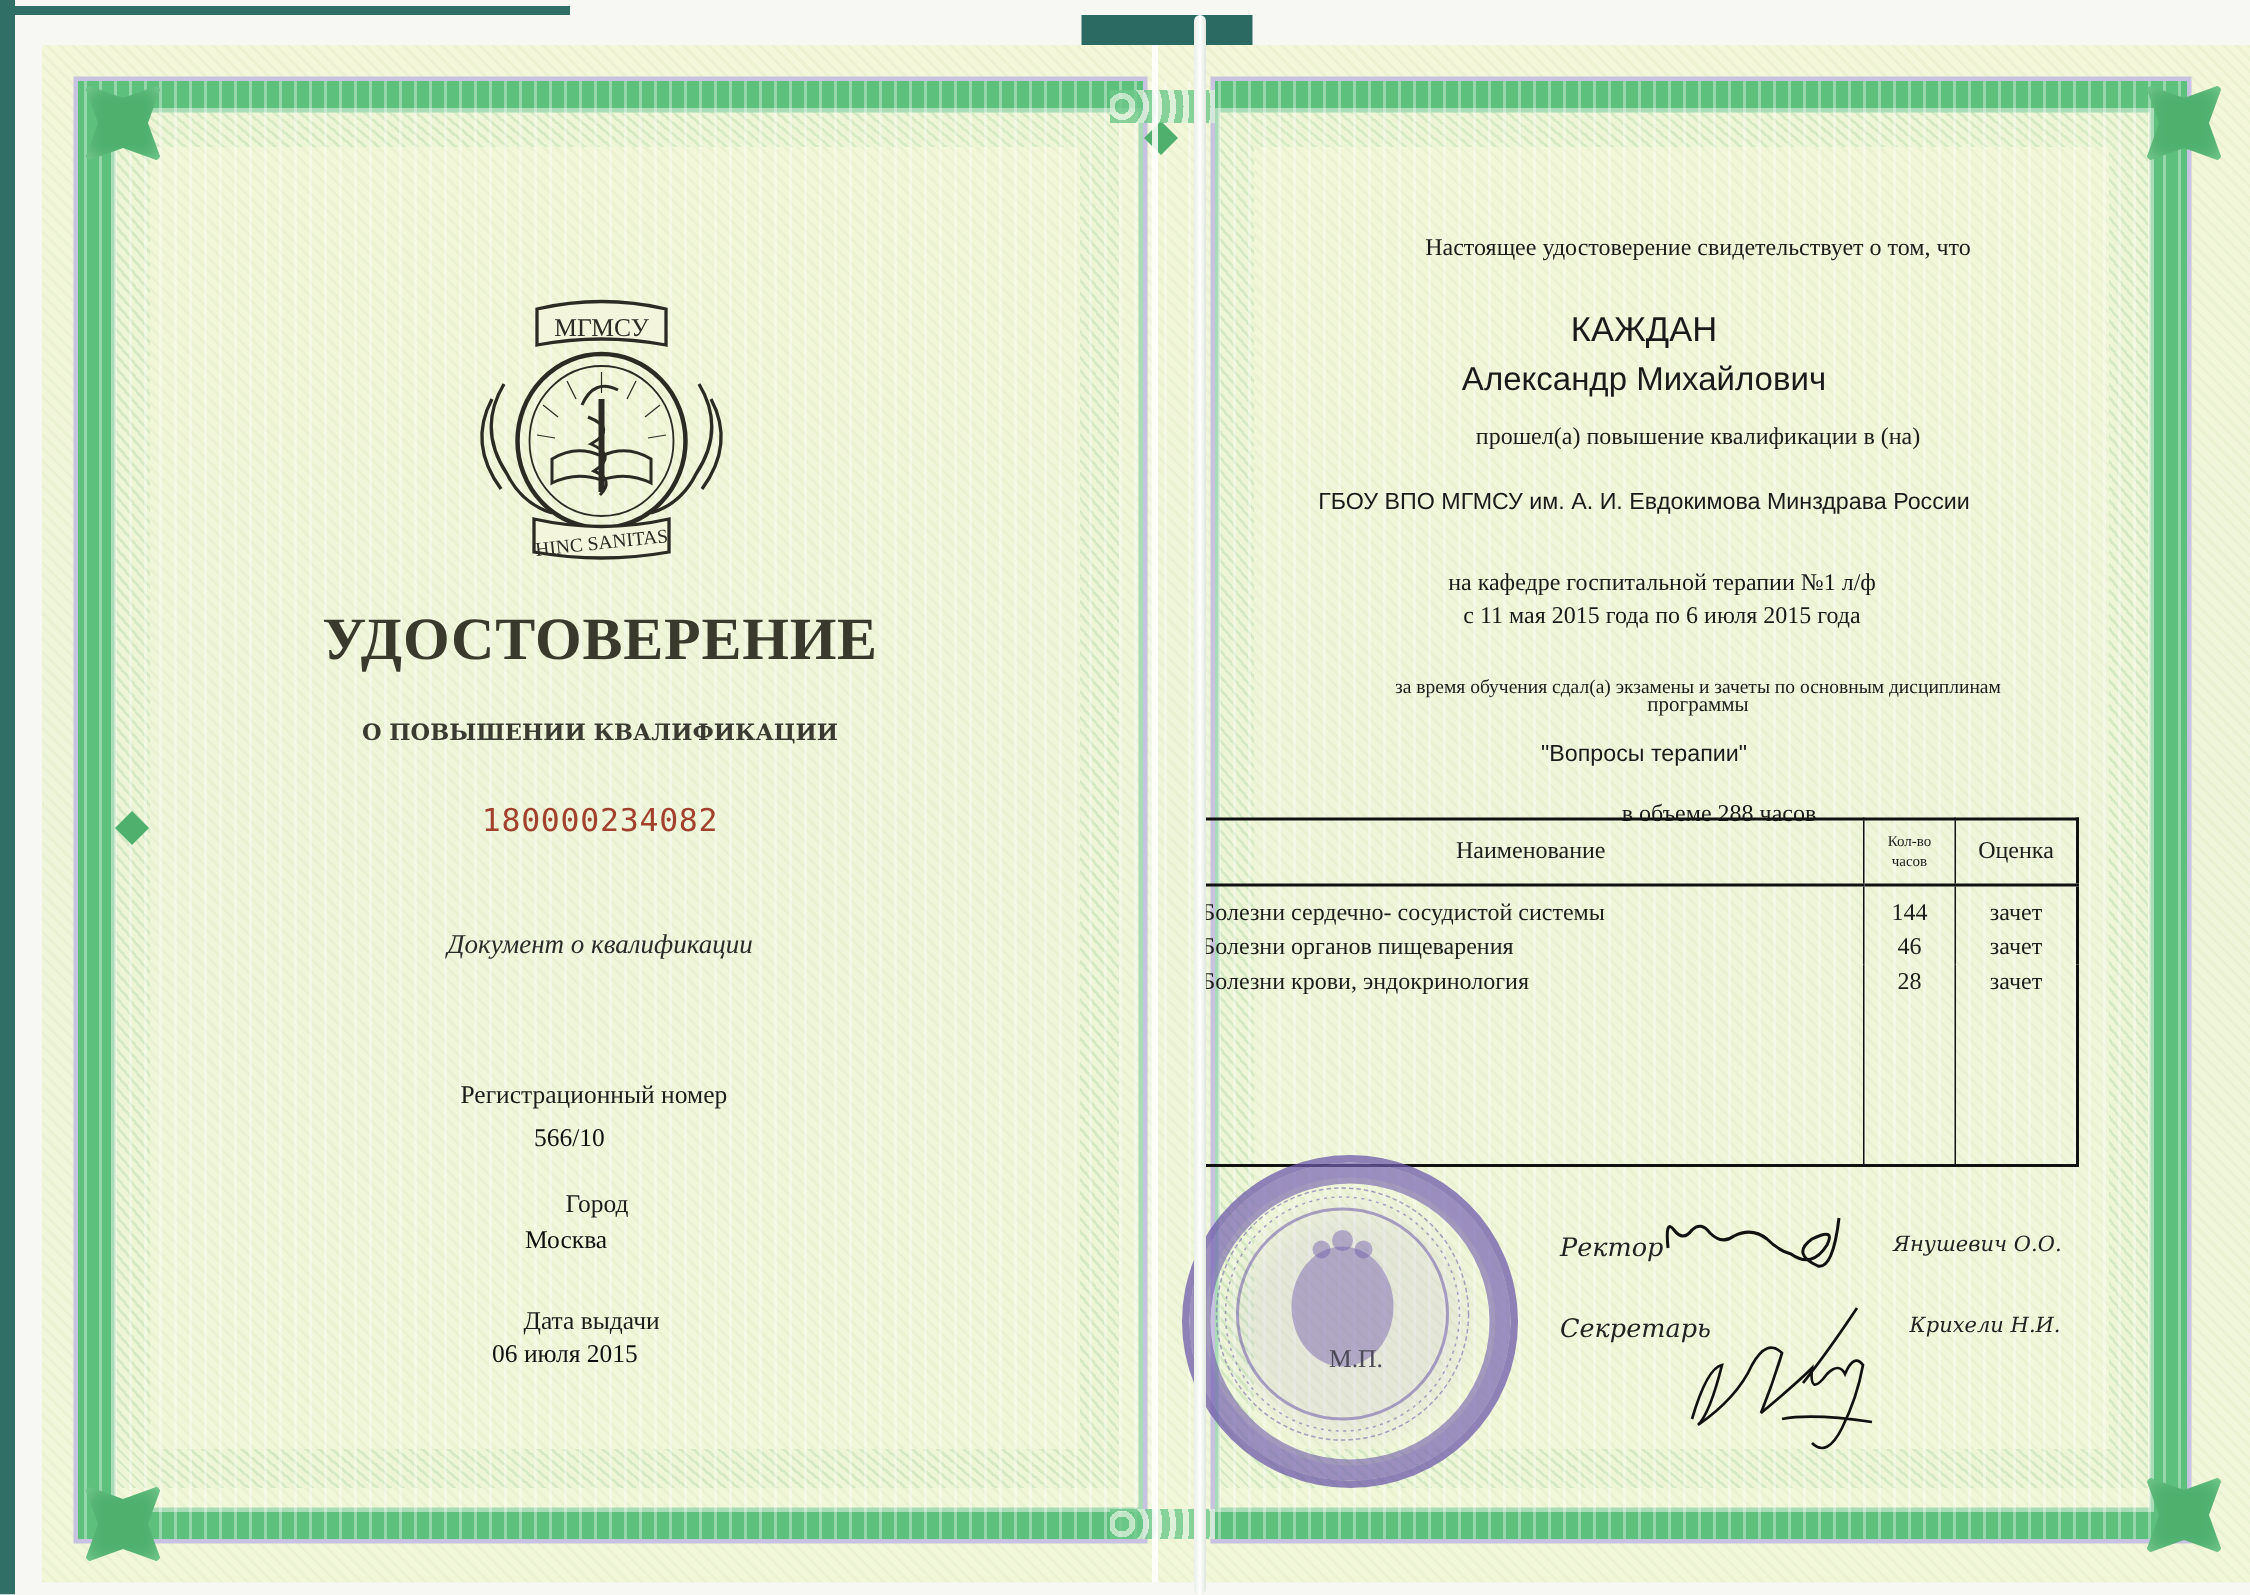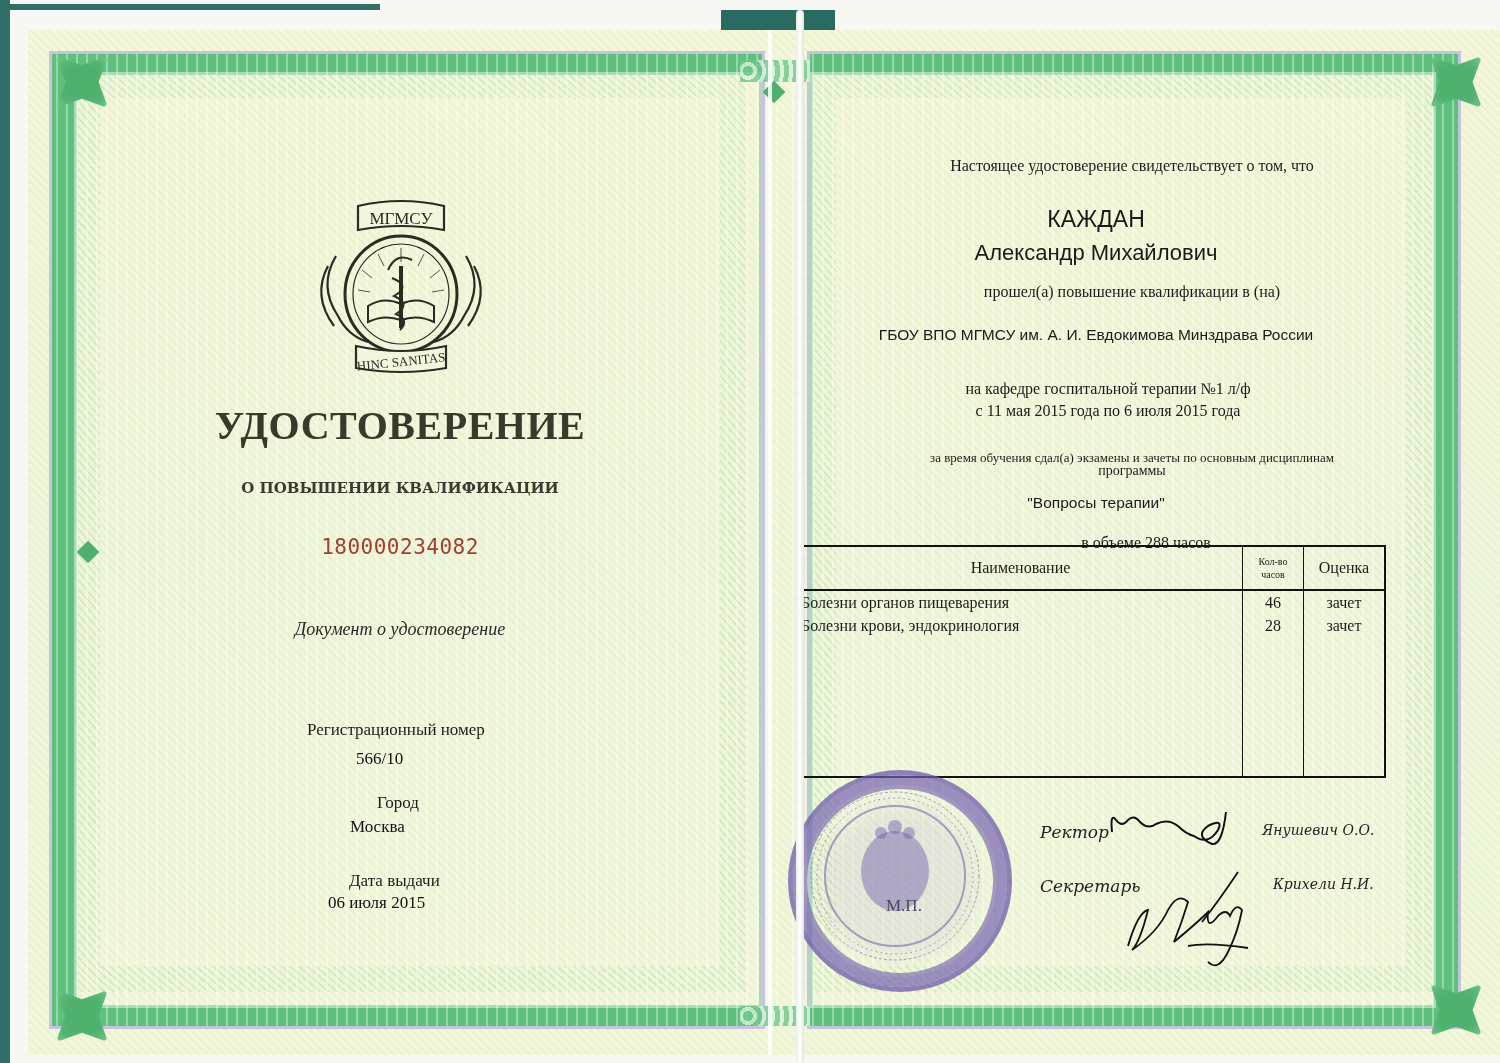--- a/index.html
+++ b/index.html
@@ -156,21 +156,21 @@
       <line x1="136" y1="94" x2="124" y2="96"></line>
     </g>
     <text x="93" y="28" text-anchor="middle" font-family="Liberation Serif, serif" font-size="17" fill="#2b2b24">МГМСУ</text>
     <text x="93" y="170" text-anchor="middle" font-family="Liberation Serif, serif" font-size="13" fill="#2b2b24" transform="rotate(-6 93 165)">HINC SANITAS</text>
   </svg>
 </div>
 
 <div class="doc-title">УДОСТОВЕРЕНИЕ</div>
 <div class="doc-subtitle">О ПОВЫШЕНИИ КВАЛИФИКАЦИИ</div>
 <div class="doc-number">180000234082</div>
-<div class="doc-kind">Документ о удостоверение</div>
+<div class="doc-kind">Документ о квалификации</div>
 
 <div class="lbl" style="left:307px;top:720px;">Регистрационный номер</div>
 <div class="val" style="left:356px;top:749px;">566/10</div>
 <div class="lbl" style="left:377px;top:793px;">Город</div>
 <div class="val" style="left:350px;top:817px;">Москва</div>
 <div class="lbl" style="left:349px;top:871px;">Дата выдачи</div>
 <div class="val" style="left:328px;top:893px;">06 июля 2015</div>
 
 <div class="r-text" style="left:900px;top:157px;width:464px;">Настоящее удостоверение свидетельствует о том, что</div>
 <div class="r-name" style="left:940px;top:206px;width:312px;">КАЖДАН</div>
@@ -189,20 +189,25 @@
     <tr>
       <th>Наименование</th>
       <th class="h-hours">
         <span>Кол-во</span><br>
         <span>часов</span>
       </th>
       <th class="h-grade">Оценка</th>
     </tr>
   </thead>
   <tbody>
+    <tr class="first">
+      <td>Болезни сердечно- сосудистой системы</td>
+      <td class="c-hours">144</td>
+      <td class="c-grade">зачет</td>
+    </tr>
     <tr>
       <td>Болезни органов пищеварения</td>
       <td class="c-hours">46</td>
       <td class="c-grade">зачет</td>
     </tr>
     <tr>
       <td>Болезни крови, эндокринология</td>
       <td class="c-hours">28</td>
       <td class="c-grade">зачет</td>
     </tr>

